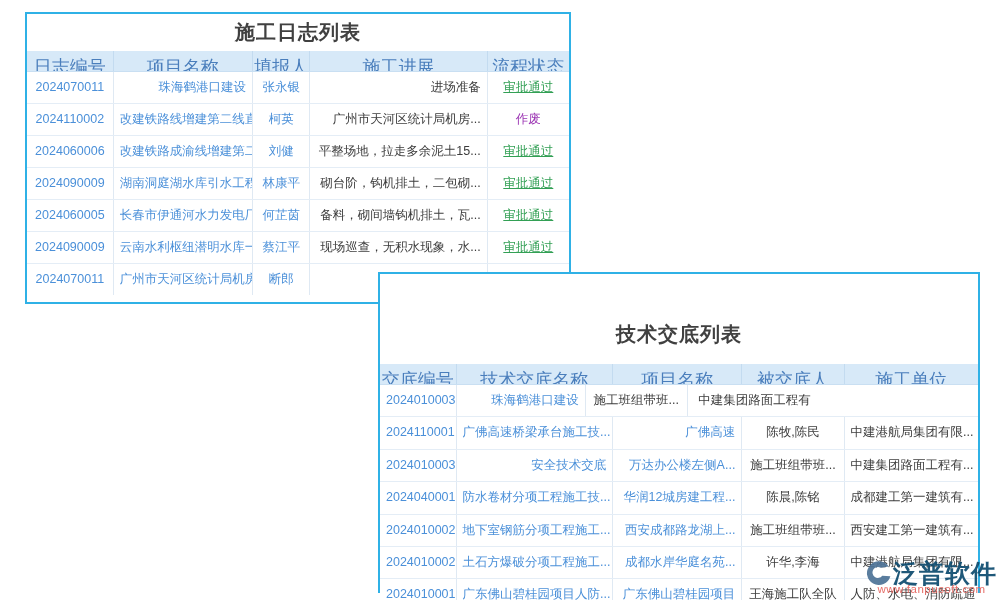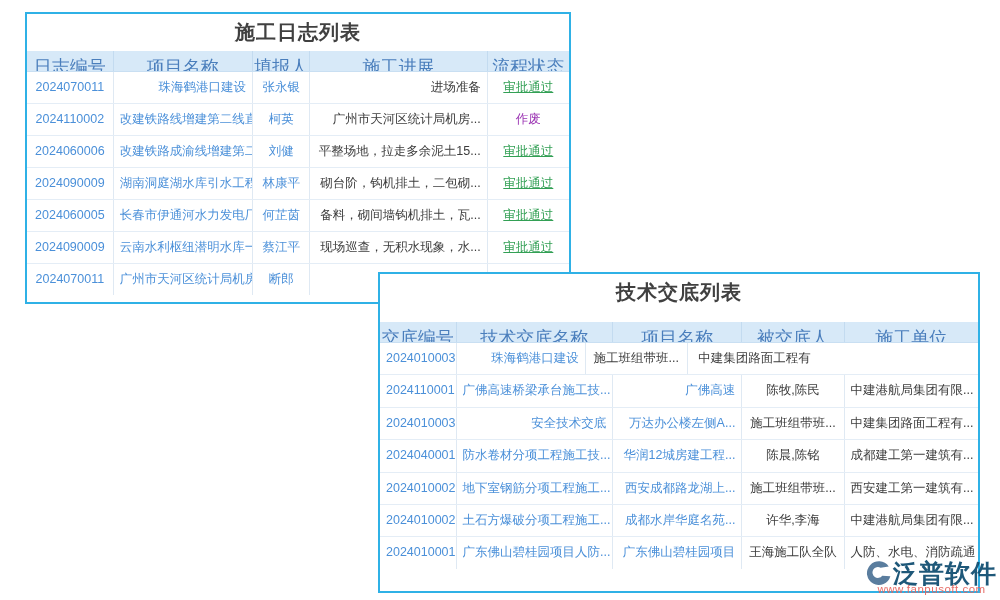--- a/index.html
+++ b/index.html
@@ -167,21 +167,21 @@
         <div class="cell c1 link t-center">2024070011</div>
         <div class="cell c2 link t-left">广州市天河区统计局机房...</div>
         <div class="cell c3 link t-center">断郎</div>
         <div class="cell c4 dark t-left">钩机排土</div>
         <div class="cell c5 none"></div>
       </div>
     </div>
 </div>
 
 <div class="panel" id="disc-panel">
-  <div class="panel-title" style="height:48px;line-height:36px;">技术交底列表</div>
+  <div class="panel-title" style="height:48px;line-height:36px;margin-top:42px;">技术交底列表</div>
   <div class="thead">
     <div class="th d1">交底编号</div>
     <div class="th d2">技术交底名称</div>
     <div class="th d3">项目名称</div>
     <div class="th d4">被交底人</div>
     <div class="th d5">施工单位</div>
   </div>
   <div id="disc-body">
       <div class="trow">
         <div class="cell d1 link t-center">2024010003</div>

